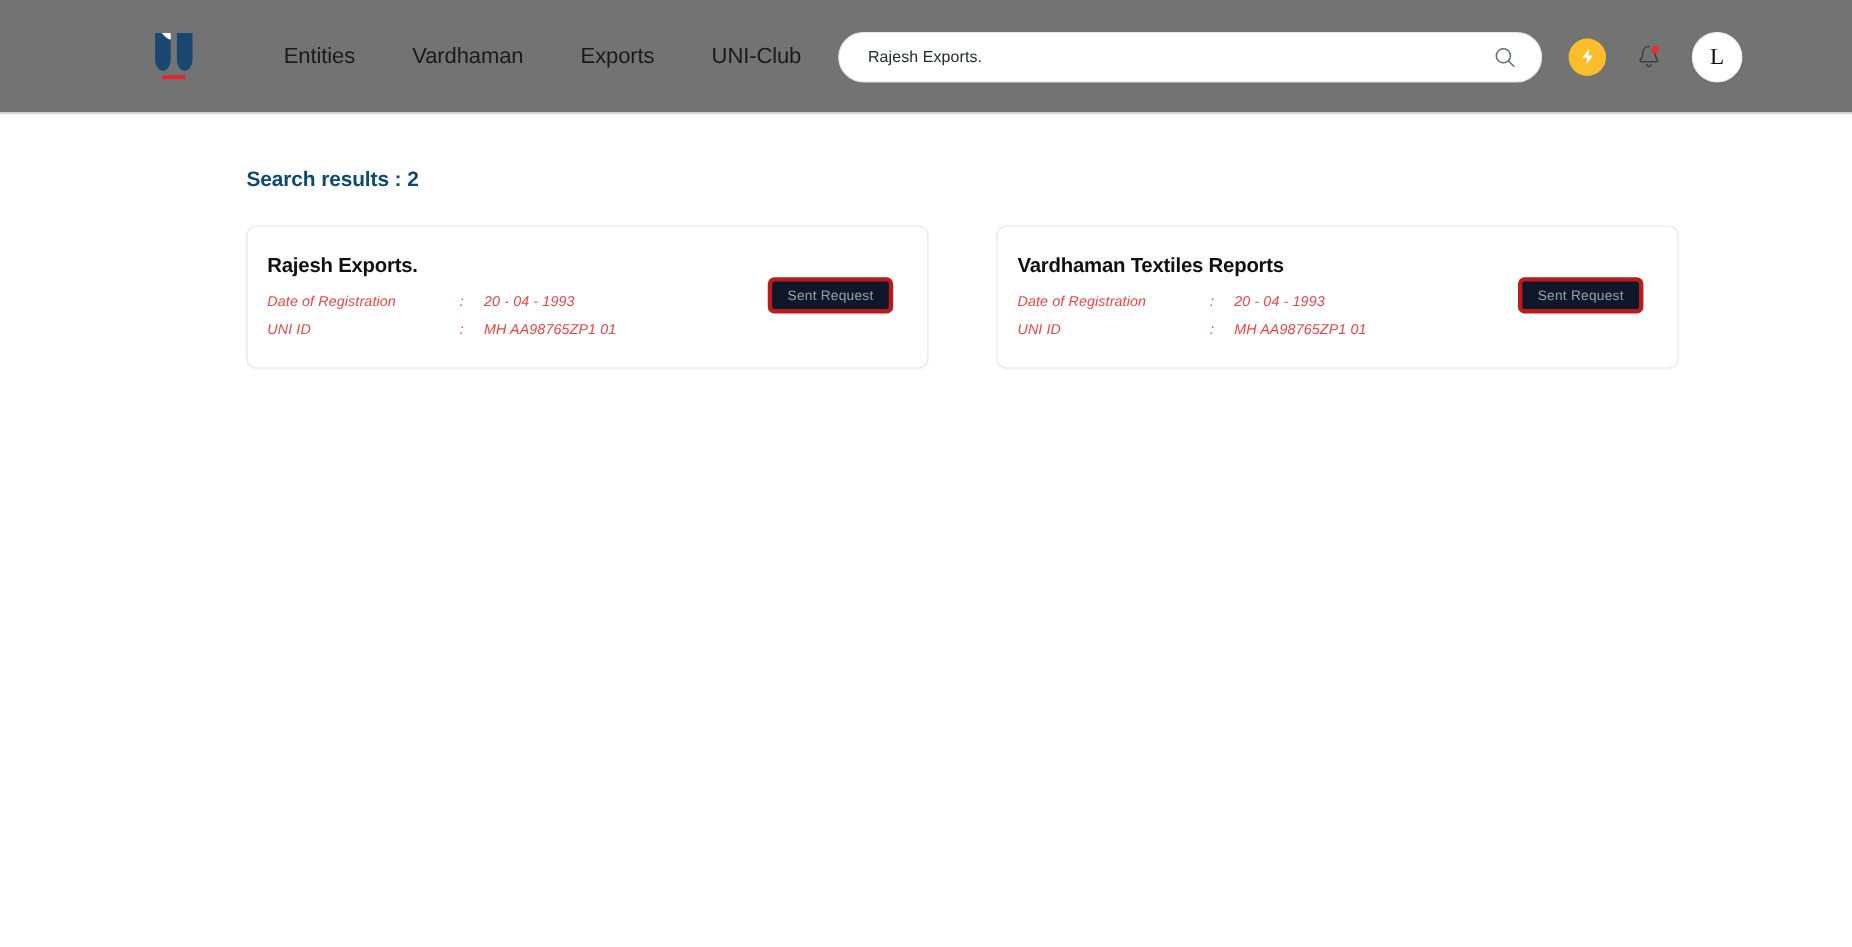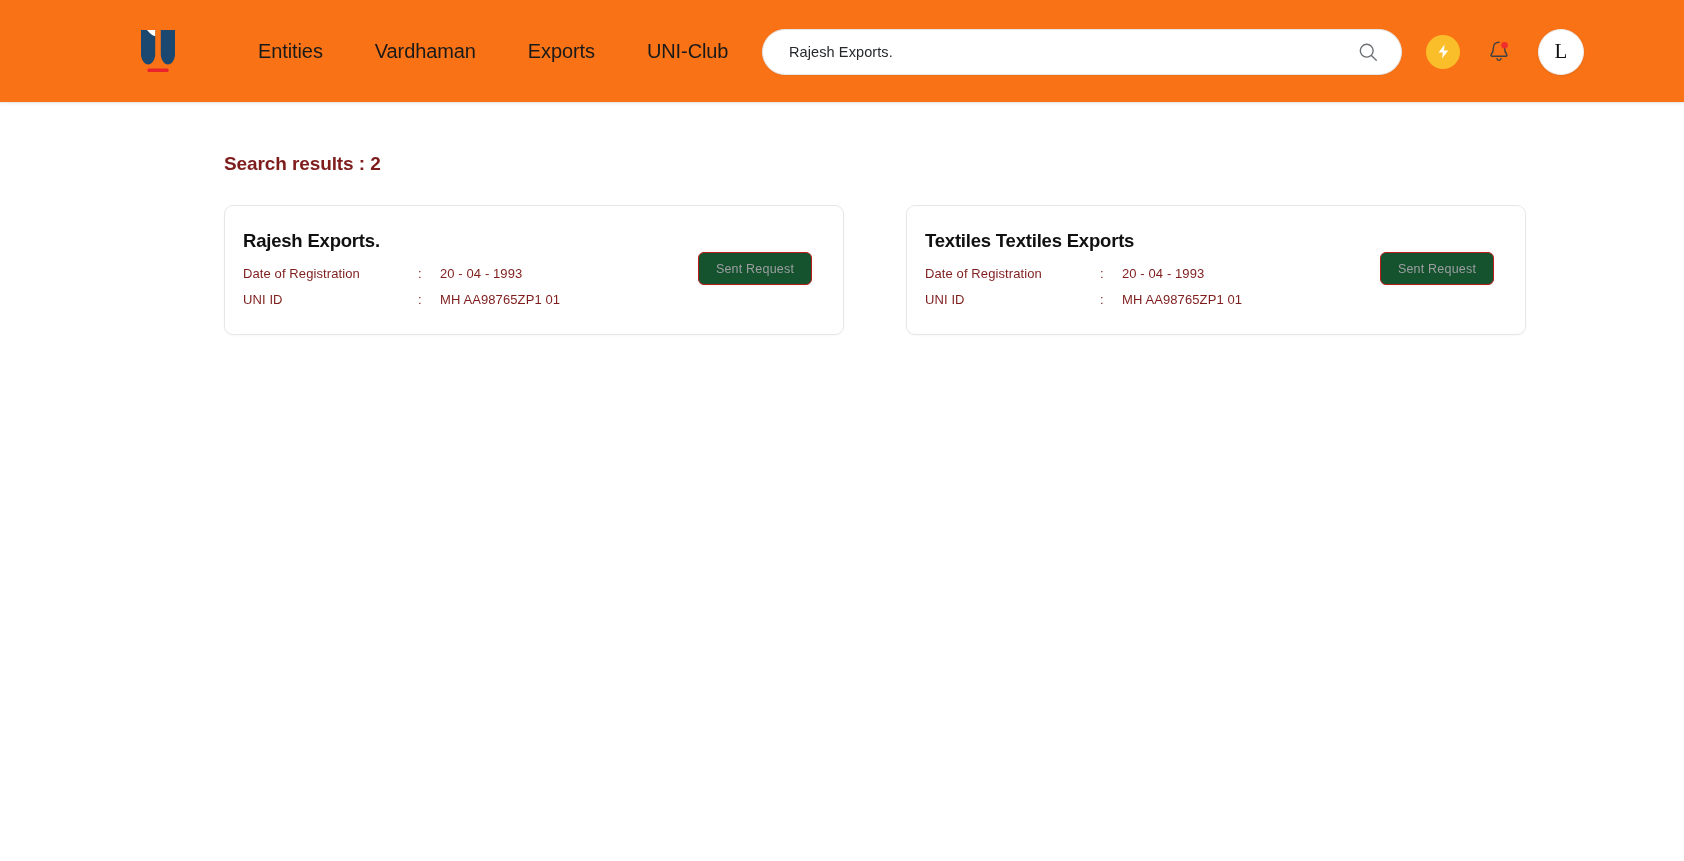--- a/index.html
+++ b/index.html
@@ -10,21 +10,21 @@
     background: #ffffff;
     font-family: "Liberation Sans", sans-serif;
     overflow: hidden;
   }
 
   
   .header {
     position: relative;
     height: 103px;
     width: 100%;
-    background: #f97316;
+    background: #737373;
     display: flex;
     align-items: center;
     border-bottom: 1px solid #e9eaec;
     box-shadow: 0 1px 3px rgba(16,24,40,0.06);
   }
 
   .logo-wrap {
     width: 60px;
     height: 58px;
     margin-left: 128px;
@@ -124,21 +124,21 @@
 
   
   .main {
     padding: 0 0 0 224px;
   }
 
   .results-title {
     margin-top: 50px;
     font-size: 19px;
     font-weight: bold;
-    color: #7f1d1d;
+    color: #0c4a6e;
     letter-spacing: -0.1px;
   }
 
   .cards-row {
     margin-top: 30px;
     display: flex;
     gap: 62px;
   }
 
   .card {
@@ -157,37 +157,38 @@
     font-weight: bold;
     color: #101010;
     letter-spacing: -0.2px;
     margin-bottom: 14px;
   }
 
   .field-row {
     display: flex;
     align-items: center;
     font-size: 13px;
-    color: #7f1d1d;
+    color: #ef4444;
     margin-bottom: 11px;
     letter-spacing: 0.1px;
+    font-style: italic;
   }
   .field-label { width: 175px; flex: 0 0 auto; }
   .field-colon { width: 22px; flex: 0 0 auto; }
   .field-value { flex: 1; }
 
   .sent-request-btn {
     position: absolute;
     right: 31px;
     top: 46px;
     width: 114px;
     height: 33px;
-    border: 1px solid #b91c1c;
+    border: 4px solid #b91c1c;
     border-radius: 6px;
-    background: #14532d;
+    background: #0f172a;
     color: #9d9fa3;
     font-family: "Liberation Sans", sans-serif;
     font-size: 12.5px;
     letter-spacing: 0.2px;
     cursor: pointer;
     box-shadow: 0 1px 2px rgba(16,24,40,0.04);
   }
 </style>
 </head>
 <body>
@@ -259,21 +260,21 @@
       <div class="field-row">
         <span class="field-label">UNI ID</span>
         <span class="field-colon">:</span>
         <span class="field-value">MH AA98765ZP1 01</span>
       </div>
 
       <button class="sent-request-btn">Sent Request</button>
     </div>
 
     <div class="card">
-      <div class="card-title">Textiles Textiles Exports</div>
+      <div class="card-title">Vardhaman Textiles Reports</div>
 
       <div class="field-row">
         <span class="field-label">Date of Registration</span>
         <span class="field-colon">:</span>
         <span class="field-value">20 - 04 - 1993</span>
       </div>
 
       <div class="field-row">
         <span class="field-label">UNI ID</span>
         <span class="field-colon">:</span>

